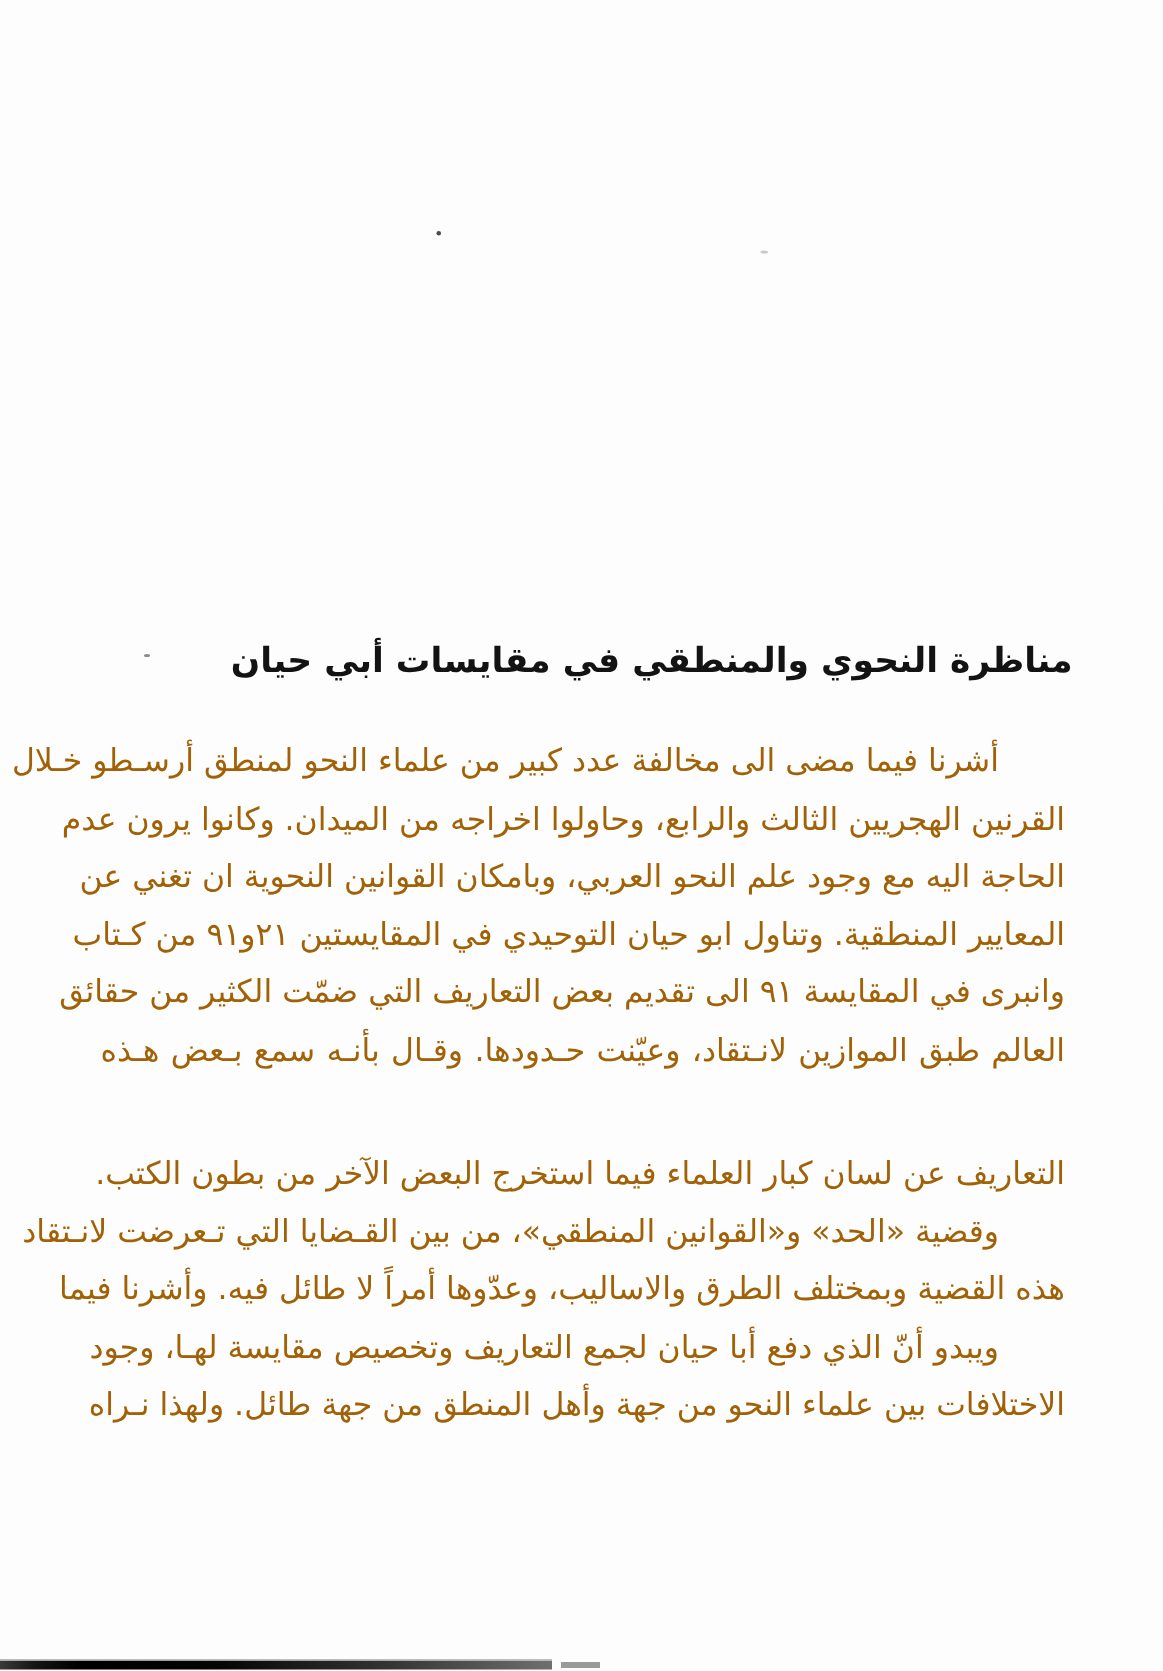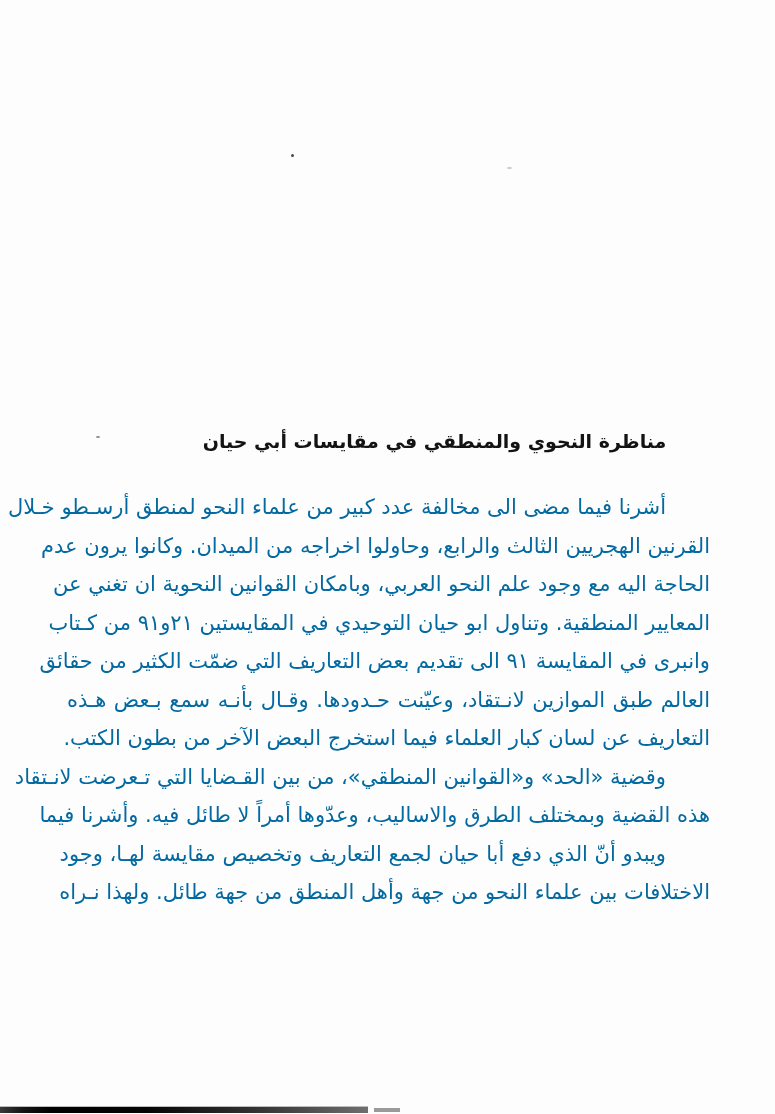--- a/index.html
+++ b/index.html
@@ -17,47 +17,48 @@
     color: #171717;
   }
   .chapter-title {
     position: absolute;
     left: 67px;
     top: 421px;
     width: 643px;
     direction: rtl;
     text-align: center;
     transform: translateX(46px);
-    font-size: 19px;
+    font-size: 23px;
     font-weight: bold;
     line-height: 40px;
     color: #131313;
   }
   .body-text {
     position: absolute;
     left: 67px;
     top: 488px;
     width: 643px;
     direction: rtl;
   }
   .line {
     height: 38.5px;
     line-height: 38.5px;
     font-size: 21px;
     text-align: justify;
     text-align-last: justify;
     text-justify: inter-word;
     white-space: nowrap;
-    color: #0369a1;
+    color: #a16207;
   }
   .line.first {
     text-indent: 44px;
   }
   .line.para-end {
     text-align-last: right;
+    margin-top: 44px;
   }
   
   .speck {
     position: absolute;
     border-radius: 50%;
   }
   .speck-a { left: 291px; top: 154px; width: 3px; height: 3px; background: #4a4a4a; }
   .speck-b { left: 96px;  top: 436px; width: 4px; height: 2px; background: #8a8a8a; }
   .speck-c { left: 507px; top: 167px; width: 5px; height: 2px; background: #c8c8c8; }
   .scan-bar {

